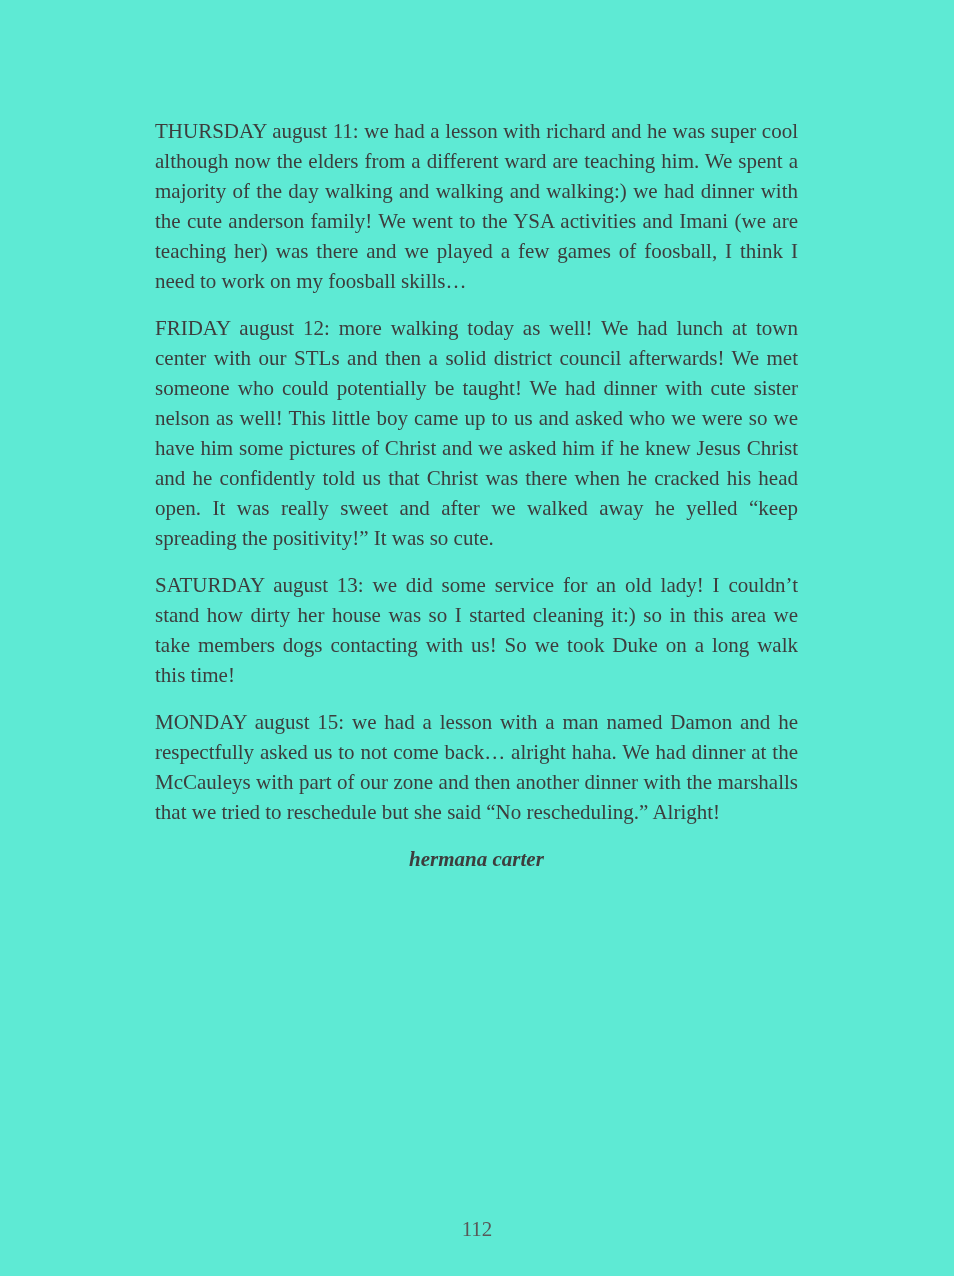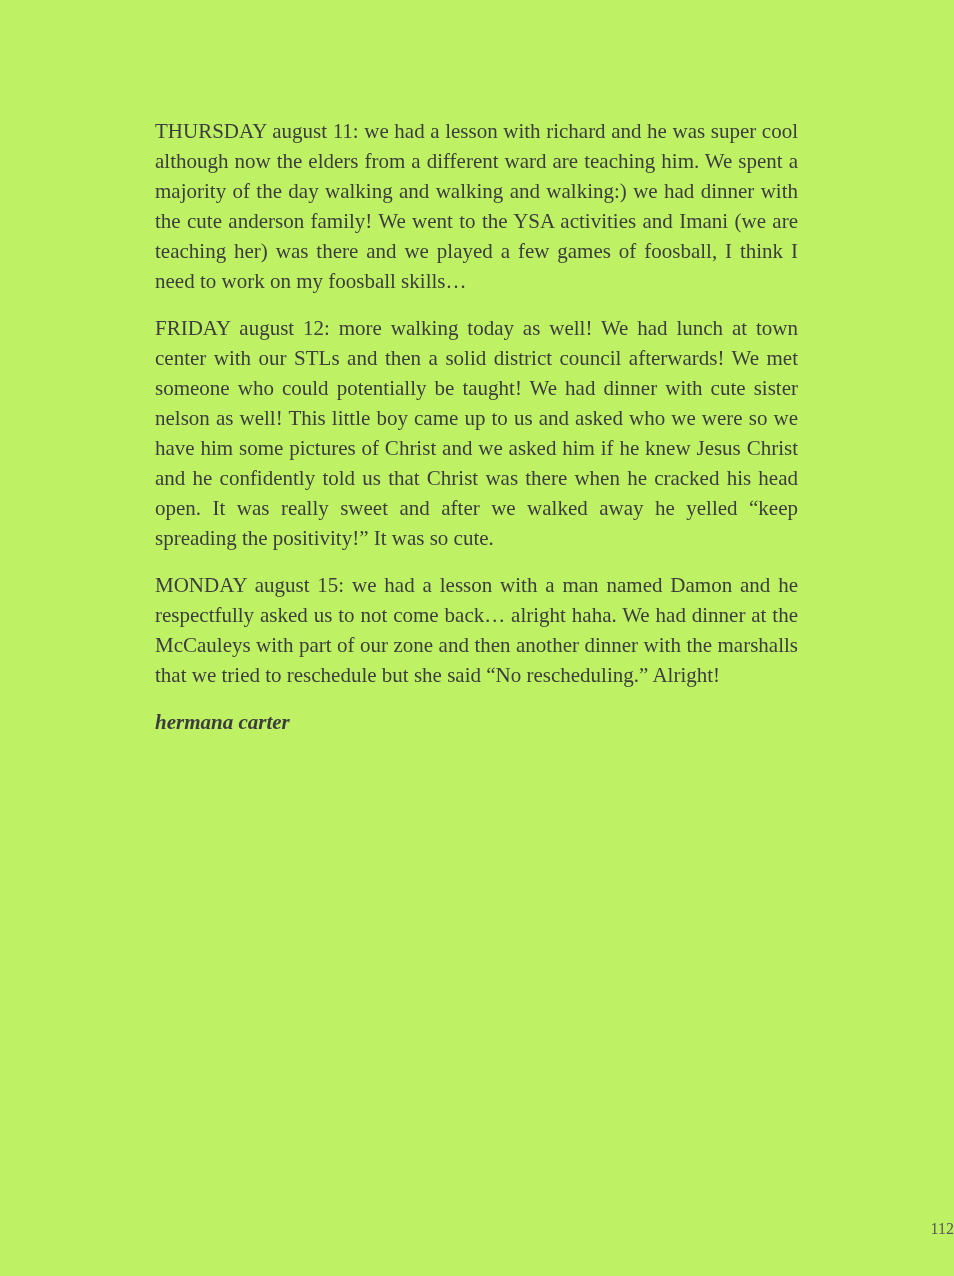--- a/index.html
+++ b/index.html
@@ -5,21 +5,21 @@
     * { box-sizing: border-box; }
     html, body {
       margin: 0;
       padding: 0;
       background: #ffffff;
     }
     .page {
       position: relative;
       width: 954px;
       height: 1276px;
-      background: #bef264;
+      background: #5eead4;
       font-family: "Liberation Serif", "DejaVu Serif", serif;
       overflow: hidden;
     }
     .text-block {
       position: absolute;
       left: 155px;
       top: 116px;
       width: 643px;
       color: #3d3d3d;
       font-size: 21px;
@@ -28,40 +28,41 @@
     }
     .text-block p.para {
       margin: 0 0 17px 0;
       padding: 0;
     }
     .signature {
       margin: 0;
       padding: 0;
       font-weight: bold;
       font-style: italic;
-      text-align: left;
+      text-align: center;
       color: #3d3d3d;
     }
     .page-number {
       position: absolute;
       left: 0;
       top: 1218px;
       width: 100%;
-      text-align: right;
-      font-size: 16px;
+      text-align: center;
+      font-size: 21px;
       line-height: 22px;
       color: #585858;
       font-family: "Liberation Serif", "DejaVu Serif", serif;
     }
   </style>
 </head>
 <body>
 
 <main class="page">
   <section class="text-block">
     <p class="para">THURSDAY august 11: we had a lesson with richard and he was super cool although now the elders from a different ward are teaching him.  We spent a majority of the day walking and walking and walking:) we had dinner with the cute anderson family! We went to the YSA activities and Imani (we are teaching her)  was there and we played a few games of foosball, I think I need to work on my foosball skills…</p>
     <p class="para">FRIDAY august 12: more walking today as well! We had lunch at town center with our STLs and then a solid district council afterwards! We met someone who could potentially be taught! We had dinner with cute sister nelson as well! This little boy came up to us and asked who we were so we have him some pictures of Christ and we asked him if he knew Jesus Christ and he confidently told us that Christ was there when he cracked his head open. It was really sweet and after we walked away he yelled “keep spreading the positivity!” It was so cute.</p>
+    <p class="para">SATURDAY august 13: we did some service for an old lady! I couldn’t stand how dirty her house was so I started cleaning it:) so in this area we take members dogs contacting with us! So we took Duke on a long walk this time!</p>
     <p class="para">MONDAY august 15: we had a lesson with a man named Damon and he respectfully asked us to not come back… alright haha.  We had dinner at the McCauleys with part of our zone and then another dinner with the marshalls that we tried to reschedule but she said “No rescheduling.” Alright!</p>
     <p class="signature">hermana carter</p>
   </section>
 
   <footer class="page-number">112</footer>
 </main>
 
 </body></html>

